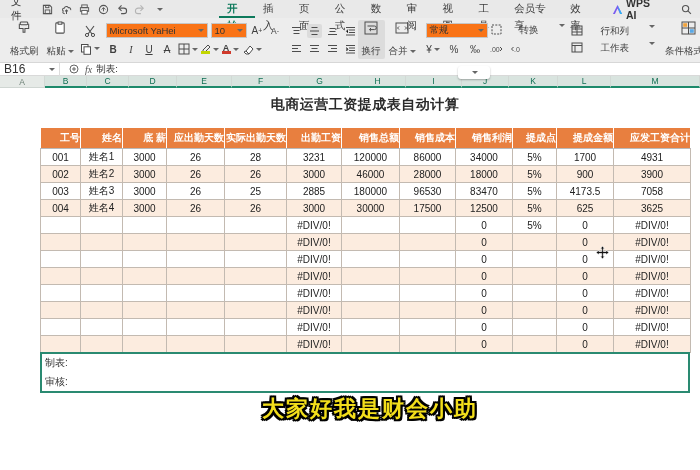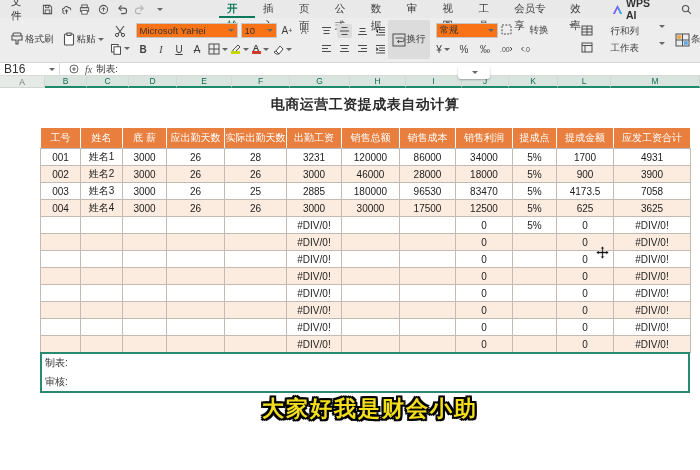--- a/index.html
+++ b/index.html
@@ -13,21 +13,21 @@
 .qicon{width:15px;height:13px;display:flex;align-items:center;justify-content:center}
 .qicon.dis{opacity:.35}
 .tabs{display:flex;align-items:center;gap:0;margin-left:49px;height:18px}
 .tab{padding:0 8px;font-size:10.5px;color:#3c3c3c;height:18px;line-height:17px}
 .tab.active{color:#0e7a5c;font-weight:bold;border-bottom:2px solid #0e7a5c}
 .ai-box{display:flex;align-items:center;gap:3px;margin-left:10px;font-size:10.5px;font-weight:bold;color:#333}
 .search-box{margin-left:14px}
 
 .ribbon{height:45px;background:#ededed;border-bottom:1px solid #d7d7d7;display:flex;align-items:stretch;padding:2px 2px 3px 6px;overflow:hidden}
 .vsep{width:1px;background:#dadada;margin:4px 3px}
-.bigbtn{display:flex;flex-direction:row;align-items:center;justify-content:center;gap:1px;padding:1px 4px;font-size:9.5px;color:#3f3f3f;white-space:nowrap}
+.bigbtn{display:flex;flex-direction:column;align-items:center;justify-content:center;gap:10px;padding:1px 4px;font-size:9.5px;color:#3f3f3f;white-space:nowrap}
 .bigbtn.pressed{background:#dcdcdc;border-radius:2px}
 .g2{display:flex;flex-direction:column;justify-content:center;gap:4px}
 .rrow{display:flex;align-items:center;gap:3px}
 .selbox{background:#f97316;border:1px solid #c6c6c6;border-radius:0;height:15px;display:flex;align-items:center;padding:0 3px;font-size:9.5px;color:#333;white-space:nowrap}
 .ib{min-width:15px;height:14px;display:flex;align-items:center;justify-content:center;font-size:10px;color:#3f3f3f}
 .ib.pressed{background:#dcdcdc;border-radius:2px}
 .lblbtn{display:flex;align-items:flex-start;gap:18px;font-size:9.5px;color:#3f3f3f;white-space:nowrap}
 .blet{font-weight:bold}.ilet{font-style:italic;font-family:"Liberation Serif",serif}.ulet{text-decoration:underline}.slet{text-decoration:line-through}
 .clrbar{display:inline-block;width:9px;height:2.5px;margin-top:-1px}
 
@@ -37,21 +37,21 @@
 .fcontent{font-size:9.5px;color:#333}
 
 .colheads{height:12px;background:#e6eae7;display:flex;border-bottom:1px solid #cfd6d2}
 .colh{height:12px;font-size:8.5px;color:#6b7f74;display:flex;align-items:center;justify-content:center;border-right:1px solid #d2d9d5}
 .colh.sel{background:#d9e4df;color:#0e6e52;border-bottom:2px solid #1d8a6b}
 .collapse-pill{position:absolute;left:458px;top:66px;width:32px;height:13px;background:#fff;border-radius:3px;box-shadow:0 1px 2px rgba(0,0,0,.28);display:flex;align-items:center;justify-content:center;z-index:5}
 
 .sheet{position:absolute;left:0;top:89px;width:700px;height:381px;background:#fff}
 .sheet-title{position:absolute;left:40px;top:7px;width:650px;text-align:center;font-size:14px;font-weight:bold;color:#2b2b2b;letter-spacing:.5px}
 table.salary{position:absolute;left:40px;top:38px;border-collapse:collapse;table-layout:fixed;border:1px solid #8f8f8f}
-table.salary th{background:#e87f3f;color:#fff;font-size:10px;font-weight:normal;height:21px;border:1px solid #fff;border-bottom:1px solid #b9b9b9;text-align:center;white-space:nowrap;overflow:hidden}
+table.salary th{background:#e87f3f;color:#fff;font-size:10px;font-weight:bold;height:21px;border:1px solid #fff;border-bottom:1px solid #b9b9b9;text-align:right;white-space:nowrap;overflow:hidden}
 table.salary td{height:17px;border:1px solid #c3bab1;font-size:10px;color:#222;text-align:center;white-space:nowrap;overflow:hidden}
 table.salary tr.alt td{background:#fcecdf}
 .selection-box{position:absolute;left:40px;top:263px;width:650px;height:41px;border:2px solid #2a8a71;background:#fff}
 .selection-box .frow{height:18.5px;display:flex;align-items:center;padding-left:3px;font-size:10px;color:#333}
 .caption{position:absolute;left:45px;top:305px;width:650px;text-align:center;font-size:22px;font-weight:bold;letter-spacing:2px;color:#f2de1b;text-shadow:-2px -2px 0 #000,2px -2px 0 #000,-2px 2px 0 #000,2px 2px 0 #000,-2px 0 0 #000,2px 0 0 #000,0 -2px 0 #000,0 2px 0 #000}
 .move-cursor{position:absolute;left:596px;top:157px;z-index:6}
 </style>
 </head>
 <body>
 
@@ -258,20 +258,27 @@
           </svg>
         </span>
     </div>
   </div>
   <div class="bigbtn pressed">
     <svg width="14" height="14" viewBox="0 0 14 14">
         <rect x="1" y="1" width="12" height="12" fill="none" stroke="#4d4d4d" stroke-width="1"></rect>
         <path d="M3.5 5h7a1.8 1.8 0 0 1 0 3.6H6M7 7l-1.6 1.6L7 10.2" fill="none" stroke="#4d4d4d" stroke-width="1"></path>
       </svg>
     <span>换行</span>
+  </div>
+  <div class="bigbtn">
+    <svg width="14" height="14" viewBox="0 0 14 14">
+        <rect x="1" y="2" width="12" height="10" fill="none" stroke="#4d4d4d" stroke-width="1"></rect>
+        <path d="M4 5.5L2.5 7 4 8.5M10 5.5L11.5 7 10 8.5" fill="none" stroke="#4d4d4d" stroke-width="1"></path>
+      </svg>
+    <span><span>合并</span><span class="caret"></span></span>
   </div>
   <div class="vsep"></div>
   <div class="g2">
     <div class="rrow">
       <div class="selbox" style="width:62px;justify-content:space-between">
           <span>常规</span>
           <span class="caret"></span>
         </div>
       <span class="lblbtn">
           <svg width="11" height="11" viewBox="0 0 11 11">

